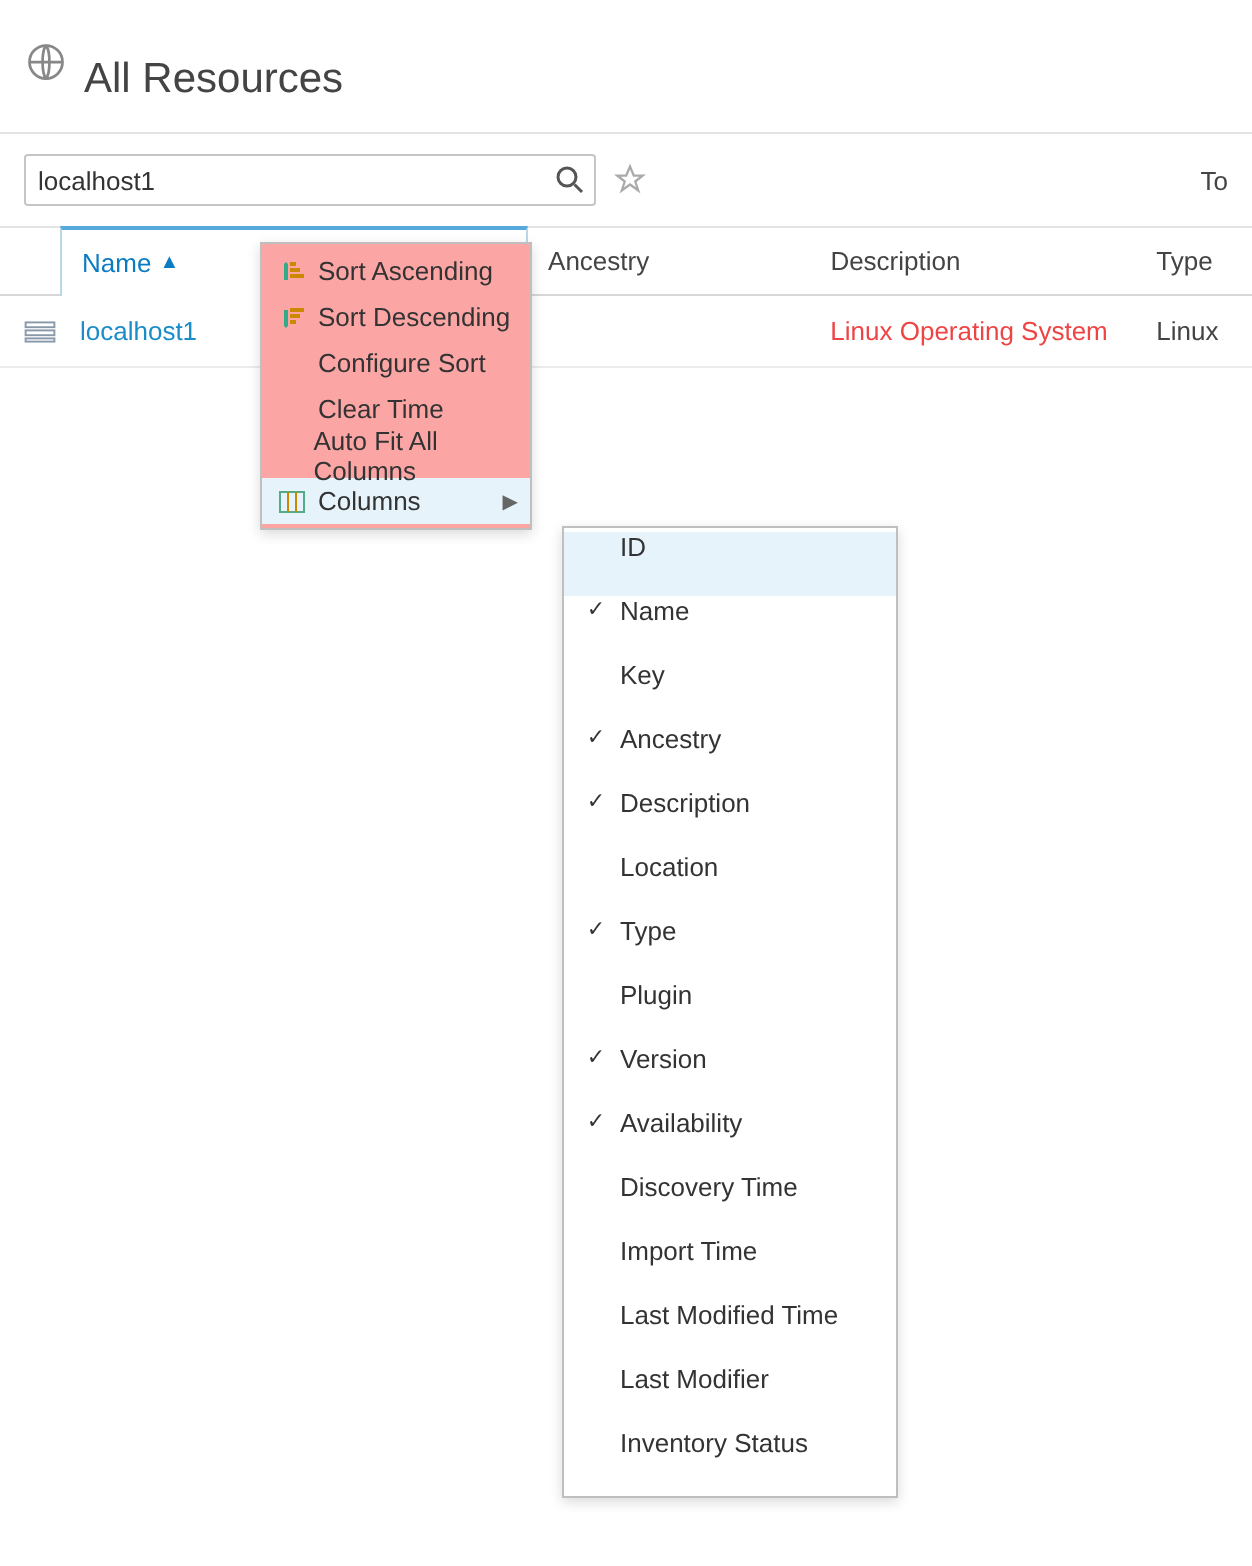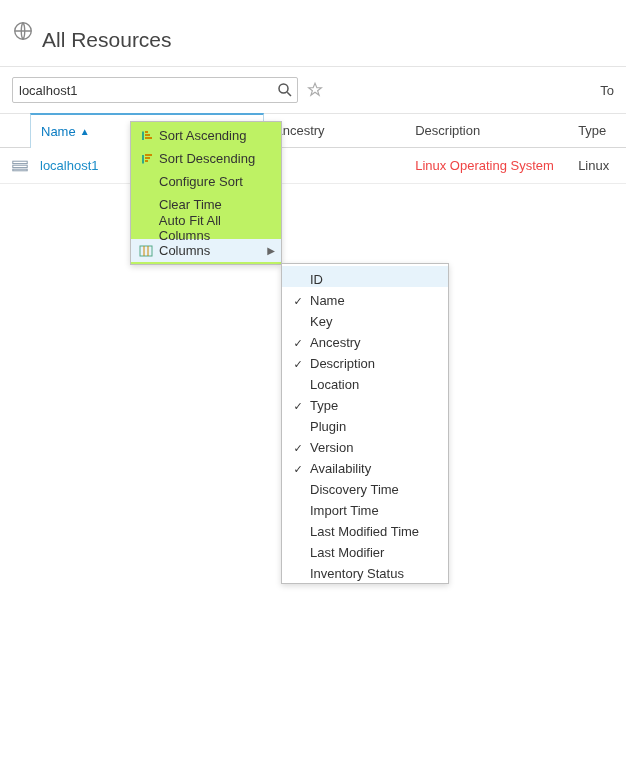--- a/index.html
+++ b/index.html
@@ -22,28 +22,28 @@
 .sort-caret { font-size: 10px; margin-left: 4px; color: #0b7cc2; }
 .table-row { display: flex; align-items: center; height: 36px; border-bottom: 1px solid #ececec; padding-left: 12px; }
 .row-icon { width: 16px; height: 12px; color: #9aa; margin-right: 2px; }
 .cell { padding: 0 10px; font-size: 13px; }
 .cell-name { width: 246px; }
 .cell-name a { color: #1a8cc8; text-decoration: none; }
 .cell-ancestry { width: 148px; }
 .cell-description { width: 171px; color: #ef4444; }
 .cell-type { width: 60px; color: #444; }
 
-.context-menu { position: absolute; left: 130px; top: 121px; width: 152px; background: #bef264; border: 1px solid #bfbfbf; box-shadow: 0 2px 6px rgba(0,0,0,0.15); padding: 2px 0; }
+.context-menu { position: absolute; left: 130px; top: 121px; width: 136px; background: #fca5a5; border: 1px solid #bfbfbf; box-shadow: 0 2px 6px rgba(0,0,0,0.15); padding: 2px 0; }
 .menu-item { display: flex; align-items: center; height: 23px; padding: 0 6px; font-size: 13px; color: #333; }
 .menu-item.highlighted { background: #e7f3fb; }
 .menu-icon-slot { width: 18px; height: 16px; display: flex; align-items: center; justify-content: center; margin-right: 4px; }
 .menu-arrow { margin-left: auto; font-size: 10px; color: #666; }
 
 .submenu { position: absolute; left: 281px; top: 263px; width: 168px; background: #fff; border: 1px solid #bfbfbf; box-shadow: 0 2px 6px rgba(0,0,0,0.15); padding: 2px 0; }
-.sub-item { display: flex; align-items: flex-end; height: 21px; padding: 0 8px; font-size: 13px; color: #333; }
+.sub-item { display: flex; align-items: flex-start; height: 32px; padding: 0 8px; font-size: 13px; color: #333; }
 .sub-item.highlighted { background: #e7f3fb; }
 .check-slot { width: 16px; display: flex; align-items: center; justify-content: center; margin-right: 4px; font-size: 11px; color: #333; }
 
 svg { display: block; }
 </style>
 </head>
 <body>
 
 <div class="header">
   <span class="globe-icon">

